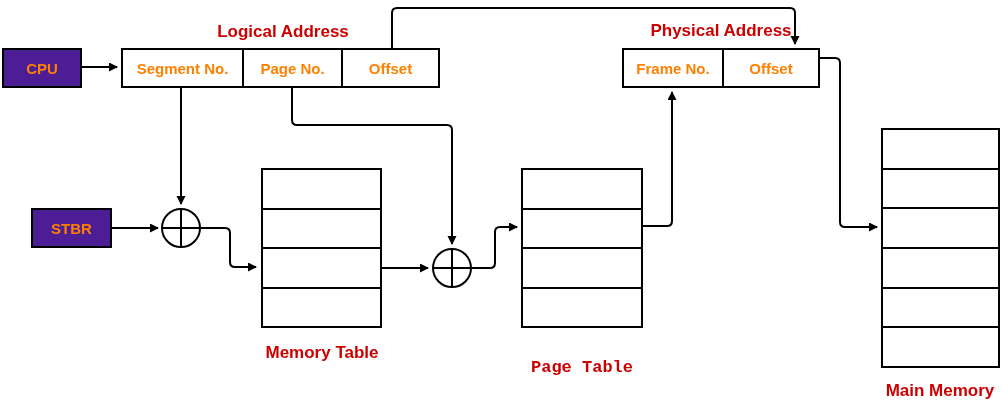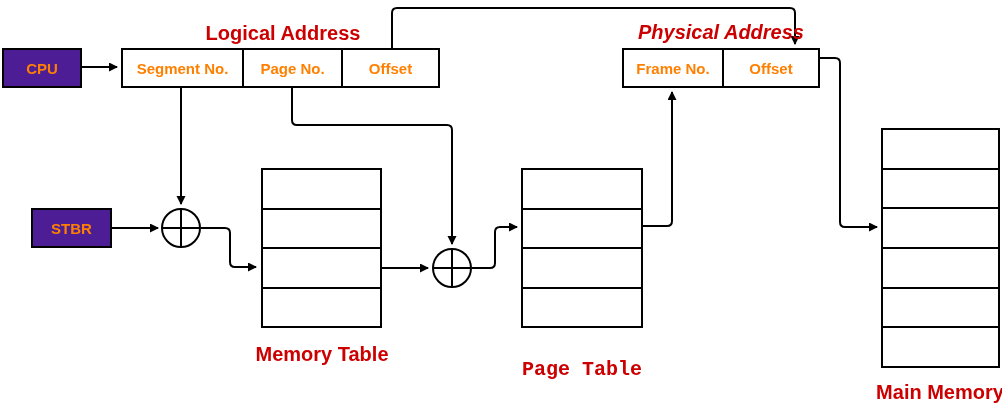--- a/index.html
+++ b/index.html
@@ -54,21 +54,21 @@
     display: flex;
     flex-direction: column;
     z-index: 2;
   }
   .t-row { flex: 1 1 0; }
   .t-row + .t-row { border-top: 2px solid #000000; }
   .red-label {
     position: absolute;
     color: #CC0000;
     font-weight: bold;
-    font-size: 20px;
+    font-size: 17px;
     text-align: center;
     white-space: nowrap;
     z-index: 3;
   }
 </style>
 </head>
 <body>
 
 <div id="canvas">
 
@@ -114,21 +114,21 @@
       <span class="node-text">Segment No.</span>
     </div>
     <div class="addr-cell" style="width:99px;">
       <span class="node-text">Page No.</span>
     </div>
     <div class="addr-cell" style="width:97px;">
       <span class="node-text">Offset</span>
     </div>
   </div>
 
-  <div class="red-label" style="left:602px; top:21px; width:238px;font-style:italic;">Physical Address</div>
+  <div class="red-label" style="left:602px; top:21px; width:238px;">Physical Address</div>
   <div class="addr-group" style="left:622px; top:48px; width:198px; height:40px;">
     <div class="addr-cell" style="width:98px;">
       <span class="node-text">Frame No.</span>
     </div>
     <div class="addr-cell" style="width:96px;">
       <span class="node-text">Offset</span>
     </div>
   </div>
 
   <div class="table" style="left:261px; top:168px; width:121px; height:160px;">

